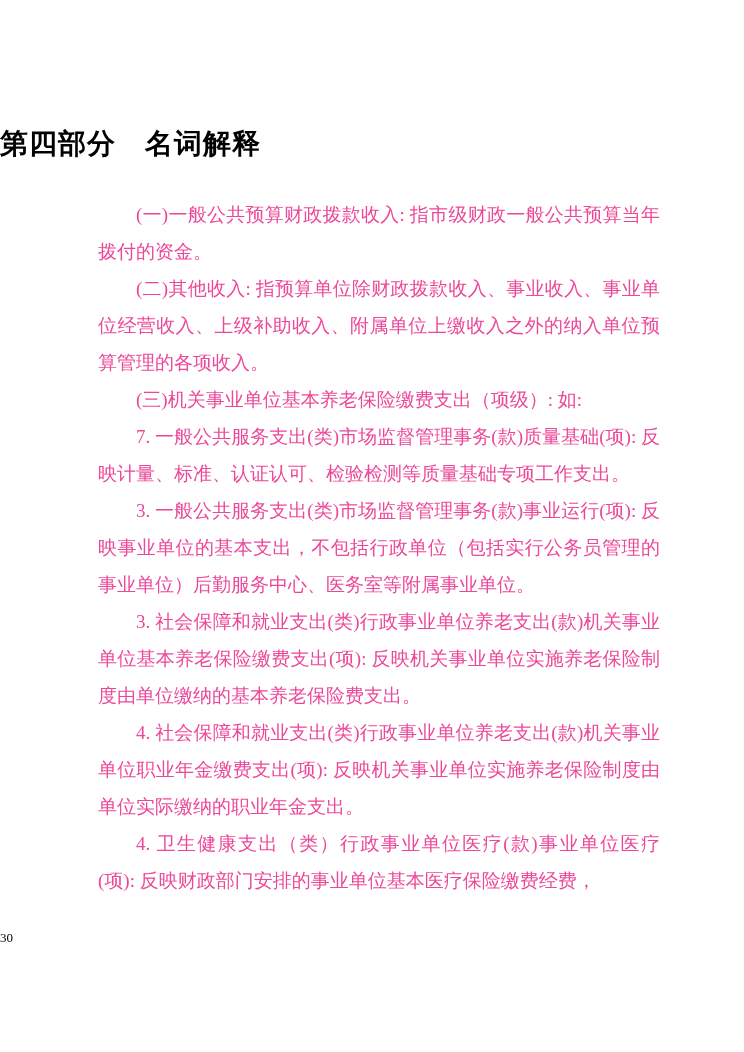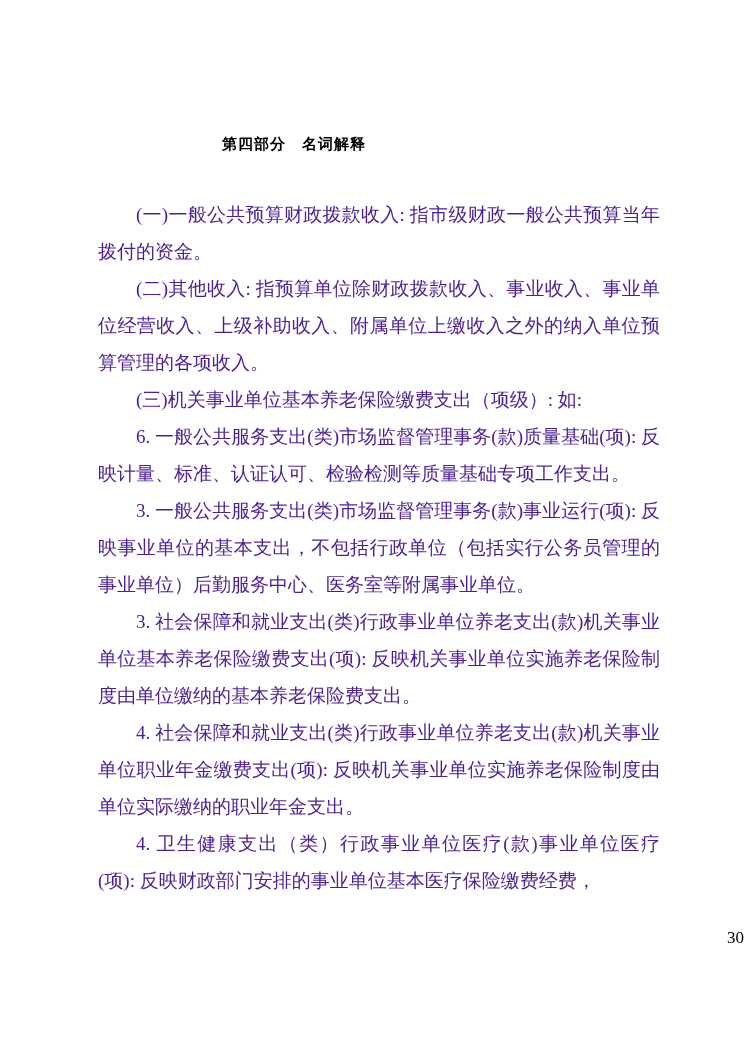--- a/index.html
+++ b/index.html
@@ -13,69 +13,68 @@
     height: 1052px;
     background: #ffffff;
     overflow: hidden;
     color: #000000;
   }
   .doc-title {
     position: absolute;
     top: 128px;
     left: 0;
     width: 588px;
-    text-align: center;
     font-family: "Liberation Sans", "DejaVu Sans", sans-serif;
     font-weight: bold;
-    font-size: 15px;
+    font-size: 28px;
     line-height: 32px;
     letter-spacing: 1px;
     color: #000000;
   }
   .doc-body {
     position: absolute;
     top: 196px;
     left: 98px;
     width: 562px;
     font-family: "Liberation Serif", "DejaVu Serif", serif;
     font-size: 19px;
     line-height: 37px;
-    color: #4c1d95;
+    color: #ec4899;
   }
   .doc-body p {
     margin: 0;
     padding: 0;
     text-indent: 2em;
     text-align: justify;
     word-break: break-all;
   }
   .page-number {
     position: absolute;
     top: 929px;
     left: 0;
     width: 744px;
-    text-align: right;
+    text-align: left;
     font-family: "Liberation Serif", "DejaVu Serif", serif;
-    font-size: 17px;
+    font-size: 13px;
     line-height: 18px;
     color: #000000;
   }
 </style>
 </head>
 <body>
 
 <div class="page">
 
   <div class="doc-title">第四部分　名词解释</div>
 
   <div class="doc-body">
     <p>(一)一般公共预算财政拨款收入: 指市级财政一般公共预算当年拨付的资金。</p>
     <p>(二)其他收入: 指预算单位除财政拨款收入、事业收入、事业单位经营收入、上级补助收入、附属单位上缴收入之外的纳入单位预算管理的各项收入。</p>
     <p>(三)机关事业单位基本养老保险缴费支出（项级）: 如:</p>
-    <p>6. 一般公共服务支出(类)市场监督管理事务(款)质量基础(项): 反映计量、标准、认证认可、检验检测等质量基础专项工作支出。</p>
+    <p>7. 一般公共服务支出(类)市场监督管理事务(款)质量基础(项): 反映计量、标准、认证认可、检验检测等质量基础专项工作支出。</p>
     <p>3. 一般公共服务支出(类)市场监督管理事务(款)事业运行(项): 反映事业单位的基本支出，不包括行政单位（包括实行公务员管理的事业单位）后勤服务中心、医务室等附属事业单位。</p>
     <p>3. 社会保障和就业支出(类)行政事业单位养老支出(款)机关事业单位基本养老保险缴费支出(项): 反映机关事业单位实施养老保险制度由单位缴纳的基本养老保险费支出。</p>
     <p>4. 社会保障和就业支出(类)行政事业单位养老支出(款)机关事业单位职业年金缴费支出(项): 反映机关事业单位实施养老保险制度由单位实际缴纳的职业年金支出。</p>
     <p>4. 卫生健康支出（类）行政事业单位医疗(款)事业单位医疗(项): 反映财政部门安排的事业单位基本医疗保险缴费经费，</p>
   </div>
 
   <div class="page-number">30</div>
 
 </div>
 

